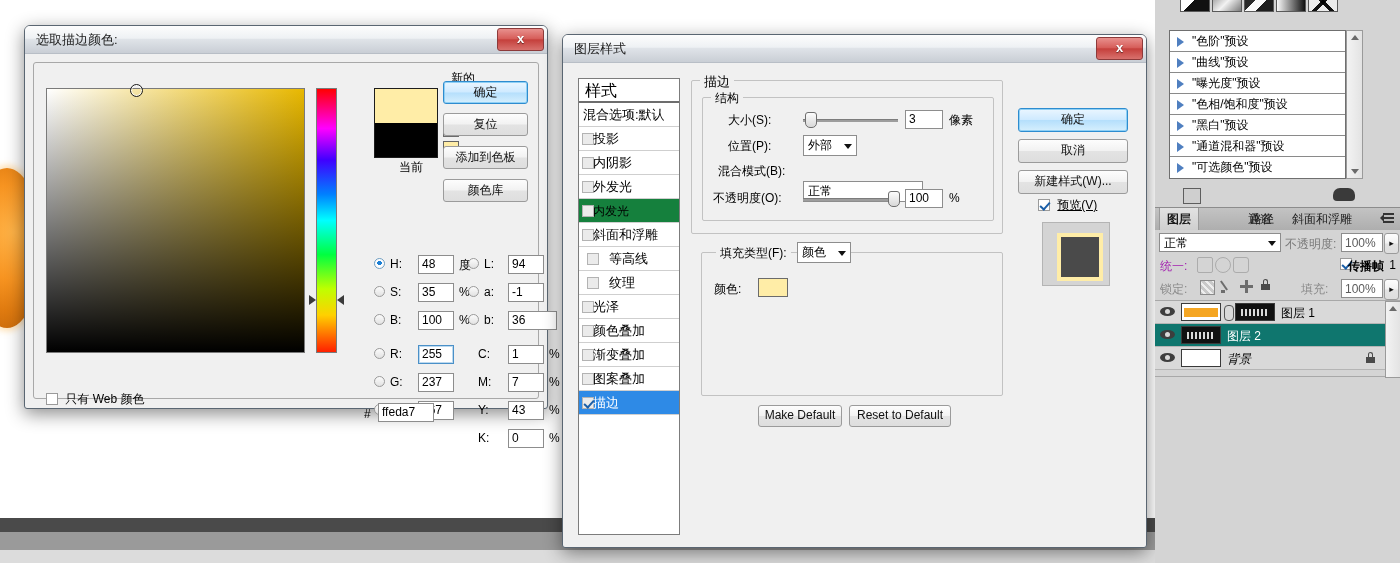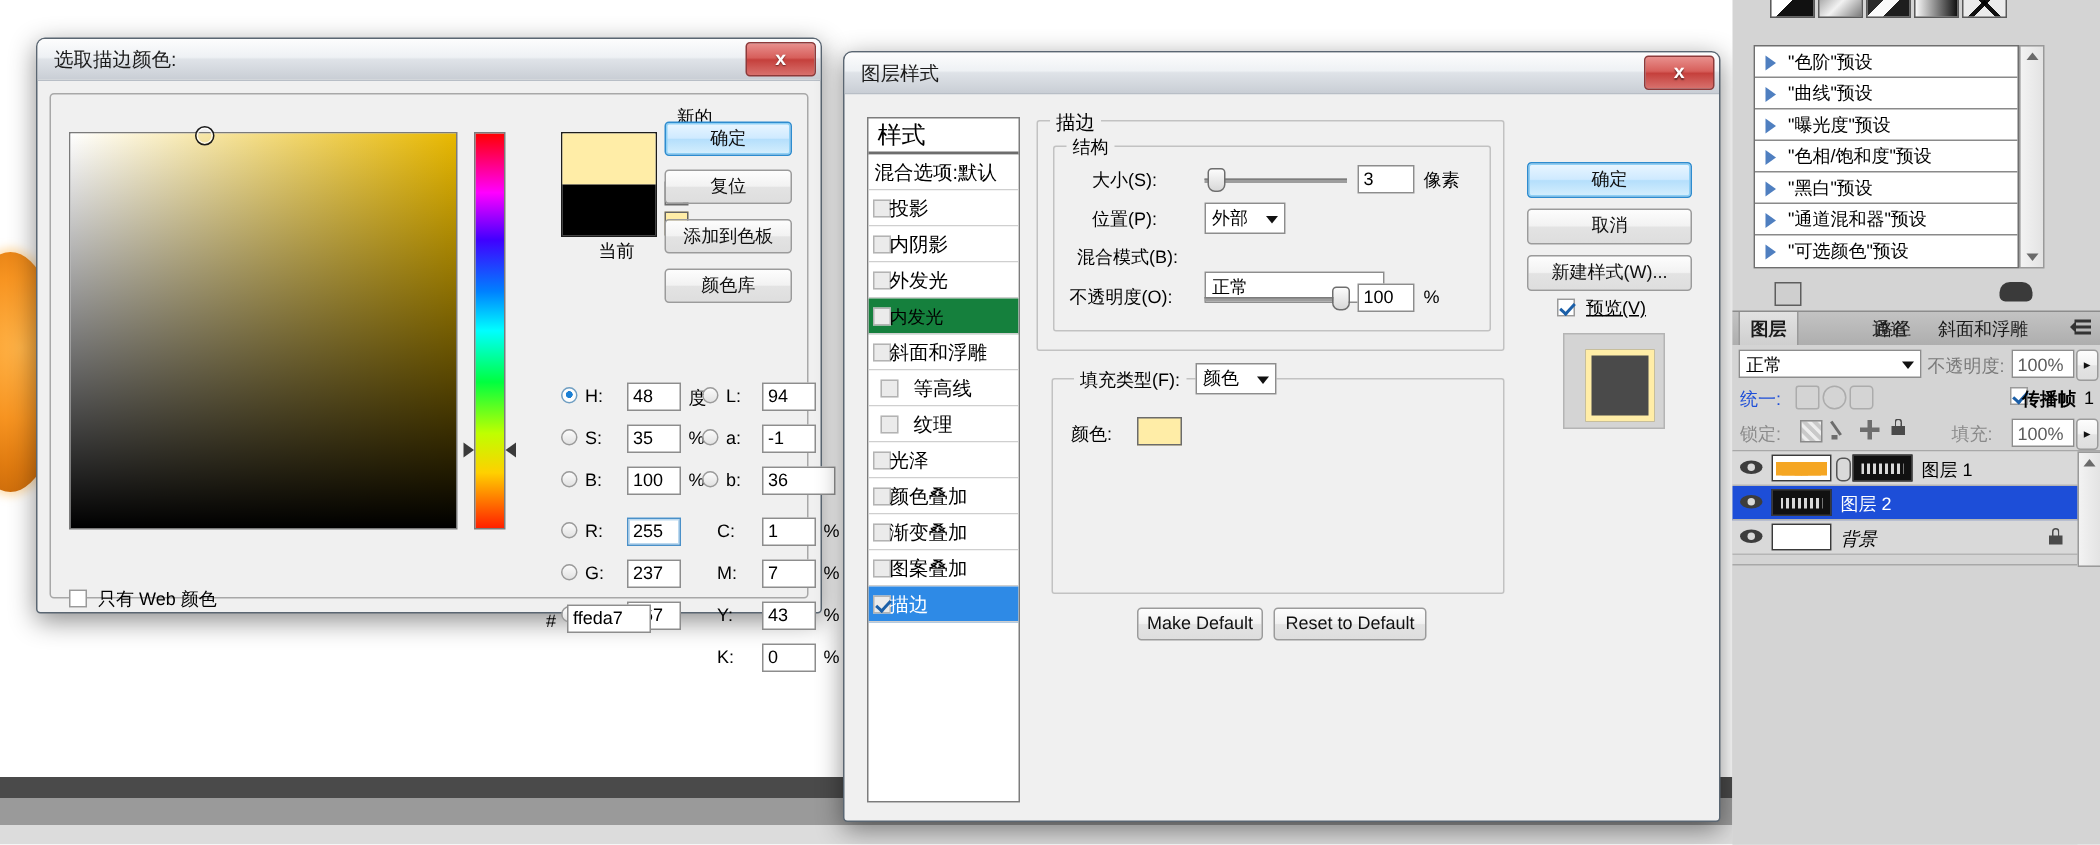--- a/index.html
+++ b/index.html
@@ -201,21 +201,21 @@
   }
   .ptab.active{
     background:linear-gradient(180deg,#e2e2e2,#cfcfcf);
     border-left:1px solid #9a9a9a;border-right:1px solid #9a9a9a;
     font-weight:bold;
   }
   .layer-row{
     position:relative;height:22px;border-bottom:1px solid #b5b5b5;
     background:#d9d9d9;font-size:12px;
   }
-  .layer-row.sel{background:#1d4ed8;color:#fff;}
+  .layer-row.sel{background:#0f766e;color:#fff;}
   .eye{
     position:absolute;left:5px;top:5px;width:15px;height:11px;
   }
   .eye:before{
     content:"";position:absolute;left:0;top:1px;width:15px;height:9px;
     border-radius:50%;background:#3d3d3d;
   }
   .eye:after{
     content:"";position:absolute;left:5px;top:3px;width:5px;height:5px;
     border-radius:50%;background:#d9d9d9;
@@ -510,21 +510,21 @@
       <div class="combo abs" style="left:4px;top:3px;width:122px;height:19px;">
         <span>正常</span>
         <span class="arw"></span>
       </div>
       <div class="lbl" style="left:130px;top:6px;color:#7a7a7a;">不透明度:</div>
       <div class="field abs" style="left:186px;top:3px;width:42px;height:19px;line-height:18px;color:#5c5c5c;">100%</div>
       <div class="abs btn" style="left:229px;top:3px;width:13px;height:19px;line-height:18px;font-size:9px;">▸</div>
     </div>
 
     <div class="abs" style="left:0;top:46px;width:245px;height:22px;background:#d4d4d4;">
-      <div class="lbl" style="left:5px;top:4px;color:#1d4ed8;">统一:</div>
+      <div class="lbl" style="left:5px;top:4px;color:#a21caf;">统一:</div>
       <div class="abs" style="left:42px;top:3px;width:14px;height:14px;opacity:.55;border:1px solid #8a8a8a;border-radius:2px;"></div>
       <div class="abs" style="left:60px;top:3px;width:14px;height:14px;opacity:.55;border:1px solid #8a8a8a;border-radius:50%;"></div>
       <div class="abs" style="left:78px;top:3px;width:14px;height:14px;opacity:.55;border:1px solid #8a8a8a;border-radius:3px;"></div>
       <div class="abs" style="right:48px;top:4px;">
         <span class="cb on"></span>
       </div>
       <div class="lbl" style="right:16px;top:4px;font-weight:bold;">传播帧</div>
       <div class="lbl" style="right:4px;top:4px;">1</div>
     </div>
 

